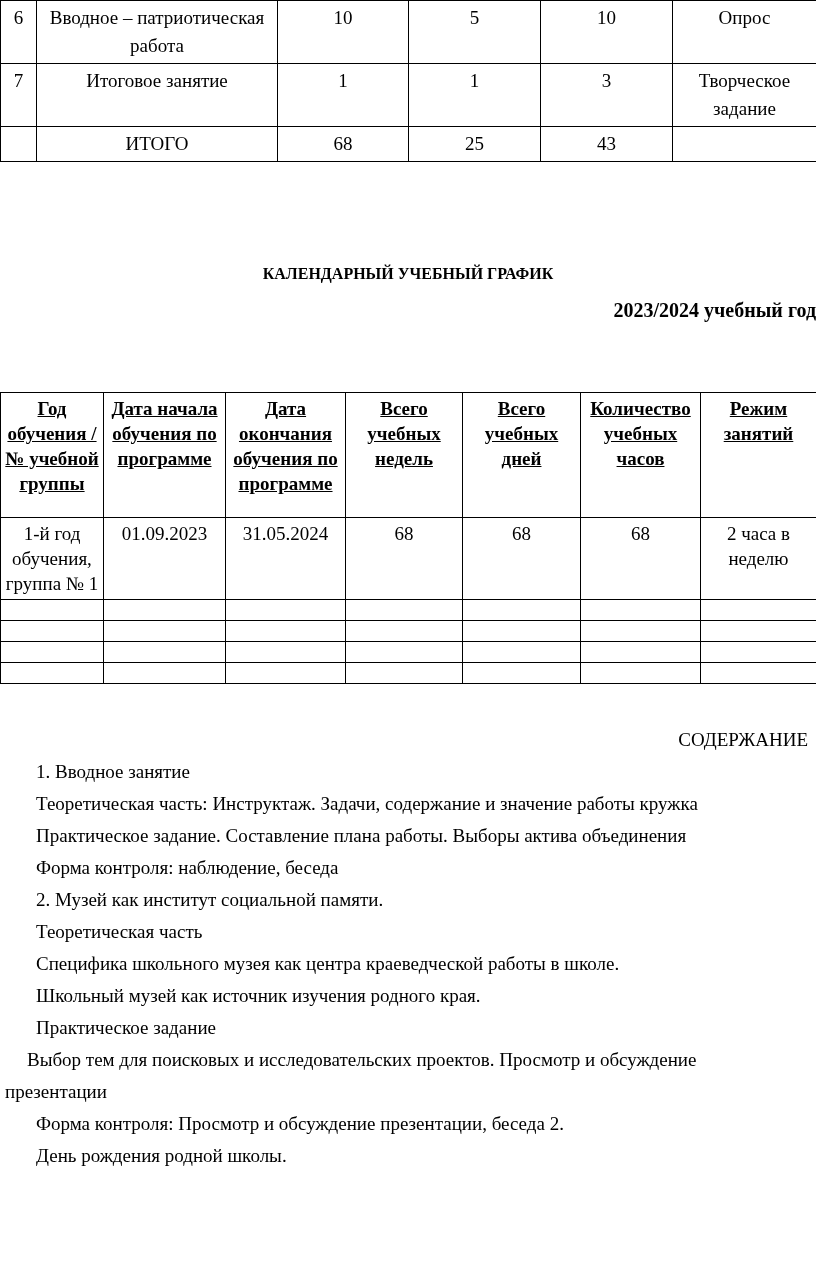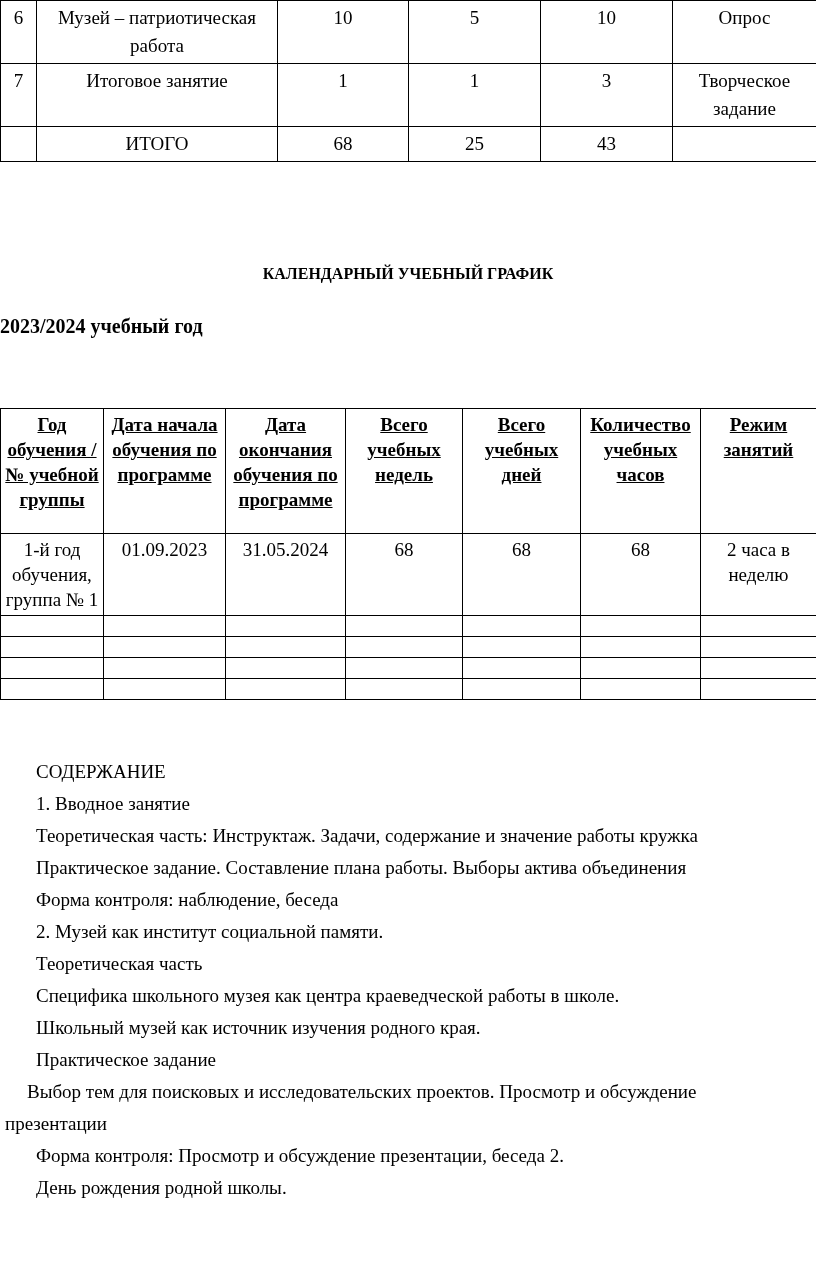--- a/index.html
+++ b/index.html
@@ -34,22 +34,22 @@
   .t1 .r-tall { height: 58px; }
   .t1 .r-short { height: 30px; }
   
   .title1 {
     margin: 103px 0 0 0;
     text-align: center;
     font-size: 16px;
     font-weight: bold;
   }
   .title2 {
-    margin: 32px 0 0 0;
-    text-align: left;
+    margin: 16px 0 0 0;
+    text-align: right;
     font-size: 20px;
     font-weight: bold;
   }
   
   .t2 { margin-top: 70px; }
   .t2 .hdr td {
     font-weight: bold;
     line-height: 25px;
     height: 125px;
     text-decoration: underline;
@@ -62,22 +62,22 @@
     height: 21px;
     padding: 0 4px;
   }
   
   .content {
     padding: 0 8px 0 36px;
     font-size: 19px;
     line-height: 32px;
   }
   .content-title {
-    margin-top: 56px;
-    text-align: left;
+    margin-top: 40px;
+    text-align: right;
   }
   .line { white-space: nowrap; }
   .outdent-1 { margin-left: -9px; }
   .outdent-2 { margin-left: -31px; }
 </style>
 </head>
 <body>
 
 <div class="page">
 
@@ -86,21 +86,21 @@
       <col style="width:36px">
         <col style="width:241px">
         <col style="width:131px">
       <col style="width:132px">
         <col style="width:132px">
         <col style="width:144px">
     </colgroup>
     <tbody>
       <tr class="r-tall">
         <td>6</td>
-        <td>Музей – патриотическая работа</td>
+        <td>Вводное – патриотическая работа</td>
         <td>10</td>
         <td>5</td>
         <td>10</td>
         <td>Опрос</td>
       </tr>
       <tr class="r-tall">
         <td>7</td>
         <td>Итоговое занятие</td>
         <td>1</td>
         <td>1</td>

